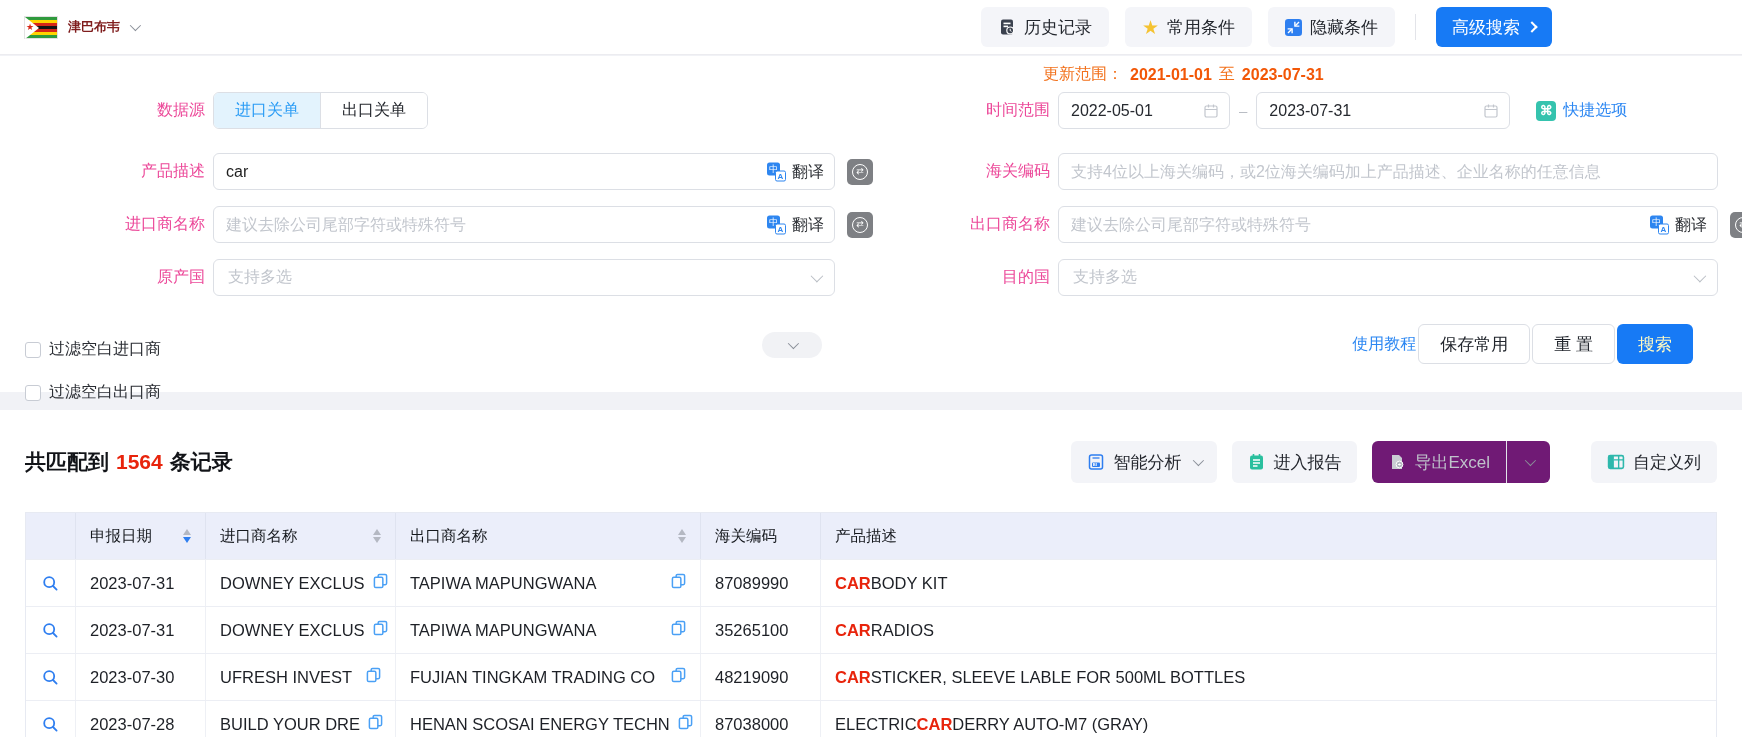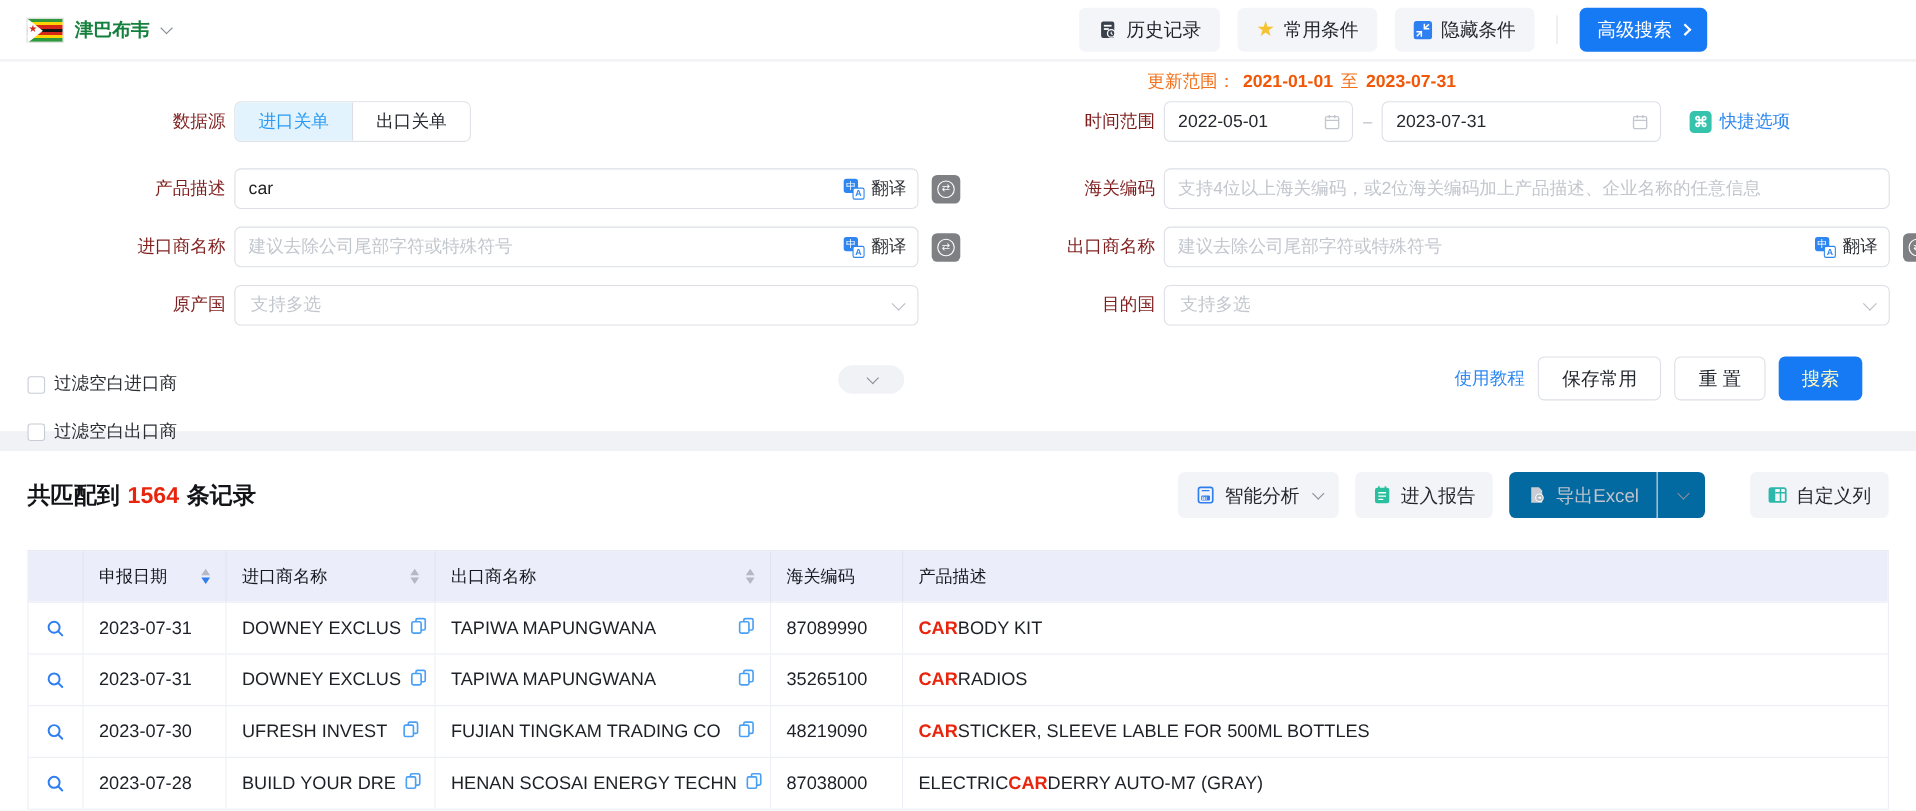--- a/index.html
+++ b/index.html
@@ -6,33 +6,33 @@
   html,body { width:1742px; height:737px; overflow:hidden; }
   body { font-family:"Liberation Sans",sans-serif; background:#f1f2f6; color:#1f1f1f; position:relative; }
 
   
   .topbar { height:55px; background:#fff; border-bottom:1px solid #ececf0; display:flex; align-items:center; position:relative; }
   .country { display:flex; align-items:center; gap:10px; padding-left:24px; cursor:pointer; }
   .flag { width:34px; height:23px; position:relative; flex:none; border:1px solid #e2e2e2;
     background:linear-gradient(to bottom,#2f9a3d 0 14.3%,#ffd400 14.3% 28.6%,#d62718 28.6% 42.9%,#141414 42.9% 57.1%,#d62718 57.1% 71.4%,#ffd400 71.4% 85.7%,#2f9a3d 85.7% 100%);}
   .flag::before { content:""; position:absolute; left:0; top:0; border-top:11px solid transparent; border-bottom:11px solid transparent; border-left:14px solid #fff; }
   .flag .star { position:absolute; left:1px; top:50%; transform:translateY(-55%); color:#d62718; font-size:9px; z-index:2; }
-  .country-name { font-size:17px; font-weight:700; color:#15803d; }
+  .country-name { font-size:13px; font-weight:700; color:#7f1d1d; }
   .chev { width:8px; height:8px; border-right:1.7px solid #8a8f98; border-bottom:1.7px solid #8a8f98; transform:rotate(45deg) translateY(-2px); }
   .topbar-actions { margin-left:auto; margin-right:190px; display:flex; align-items:center; gap:16px; }
   .tb-btn { height:40px; padding:0 17px; background:#f4f5f9; border-radius:6px; display:flex; align-items:center; gap:8px; font-size:17px; color:#22262d; cursor:pointer; }
   .star-ic { color:#f5c332; font-size:19px; line-height:1; }
   .v-divider { width:1px; height:26px; background:#e3e4e9; margin:0 4px; }
   .adv-btn { height:40px; padding:0 16px; background:#177af5; border-radius:6px; display:flex; align-items:center; gap:8px; font-size:17px; color:#fff; cursor:pointer; }
   .chev-r { width:8px; height:8px; border-right:2px solid #fff; border-bottom:2px solid #fff; transform:rotate(-45deg); }
 
   
   .form-card { position:absolute; top:56px; left:0; width:1742px; height:336px; background:#fff; }
   .frow { position:absolute; display:flex; align-items:center; }
-  .flabel { font-size:16px; color:#7f1d1d; text-align:right; flex:none; }
+  .flabel { font-size:16px; color:#ec4899; text-align:right; flex:none; }
   .frow.l .flabel { width:205px; margin-right:8px; }
   .frow.r { left:880px; }
   .frow.r .flabel { width:170px; margin-right:8px; }
 
   .update-note { position:absolute; left:1043px; top:8px; font-size:16px; color:#f2711c; display:flex; gap:7px; align-items:center; }
   .update-note b { color:#f25707; }
 
   .tabs { display:flex; border:1px solid #dcdfe5; border-radius:6px; overflow:hidden; height:37px; }
   .tab { padding:0 21px; display:flex; align-items:center; font-size:16px; color:#24272d; background:#fff; cursor:pointer; }
   .tab.active { background:#e3f3fd; color:#2b9cf5; }
@@ -63,34 +63,34 @@
   .select .ph { flex:1; }
   .sel-chev { width:9px; height:9px; border-right:1.6px solid #b9bdc4; border-bottom:1.6px solid #b9bdc4; transform:rotate(45deg) translateY(-2px); }
 
   .chk-row { position:absolute; left:25px; top:283px; display:flex; align-items:center; gap:22px;flex-direction:column; }
   .chk-item { display:flex; align-items:center; gap:8px; cursor:pointer; }
   .chk-box { width:16px; height:16px; border:1px solid #c8ccd4; border-radius:3px; background:#fff; flex:none; }
   .chk-item span.lbl { font-size:16px; color:#2a2d33; }
 
   .collapse-pill { position:absolute; left:762px; top:276px; width:60px; height:26px; background:#f1f2f5; border-radius:13px; display:flex; align-items:center; justify-content:center; cursor:pointer; }
 
-  .form-actions { position:absolute; right:49px; top:268px; display:flex; align-items:center; gap:12px; }
+  .form-actions { position:absolute; right:49px; top:268px; display:flex; align-items:center; gap:2px; }
   .link { font-size:16px; color:#2c87f2; cursor:pointer; }
   .ghost-btn { height:40px; padding:0 21px; background:#fff; border:1px solid #dcdfe5; border-radius:6px; font-size:17px; color:#22262d; display:flex; align-items:center; cursor:pointer; }
   .search-btn { height:40px; width:76px; background:#177af5; border-radius:6px; font-size:17px; color:#fef9c3; display:flex; align-items:center; justify-content:center; cursor:pointer; }
 
   
-  .results-card { position:absolute; top:410px; left:0; width:1742px; height:327px; background:#fff; padding:0 25px; }
+  .results-card { position:absolute; top:410px; left:0; width:1742px; height:327px; background:#fff; padding:12px 25px; }
   .results-head { display:flex; align-items:center; padding-top:18px; height:62px; }
   .count { font-size:21px; font-weight:700; color:#121418; display:flex; align-items:baseline; gap:7px; }
   .count .num { color:#e8240c; }
   .res-actions { margin-left:auto; display:flex; align-items:center; gap:15px; }
   .res-btn { height:42px; padding:0 16px; background:#f3f4f8; border-radius:6px; display:flex; align-items:center; gap:8px; font-size:17px; color:#23262d; cursor:pointer; }
   .res-btn .chev { margin-left:4px; }
-  .export-group { display:flex; background:#0369a1; border-radius:6px; overflow:hidden; cursor:pointer; }
+  .export-group { display:flex; background:#701a75; border-radius:6px; overflow:hidden; cursor:pointer; }
   .export-main { height:42px; padding:0 16px; display:flex; align-items:center; gap:8px; font-size:17px; color:#bfc3cb; }
   .export-caret { width:44px; height:42px; display:flex; align-items:center; justify-content:center; border-left:1px solid #e2e4ea; }
   .gap26 { width:11px; }
 
   .rtable { margin-top:28px; border:1px solid #e7eaf2; }
   .t-head { display:grid; grid-template-columns:50px 130px 190px 305px 120px 1fr; background:#ebeefa; height:46px; }
   .t-head .hc { display:flex; align-items:center; font-size:15.5px; font-weight:400; color:#15181d; padding:0 14px; border-right:1px solid #dfe3f0; }
   .t-head .hc:last-child { border-right:none; }
   .sort { margin-left:auto; display:flex; flex-direction:column; gap:2px; padding-left:10px; cursor:pointer; }
   .car-up { width:0; height:0; border-left:4.5px solid transparent; border-right:4.5px solid transparent; border-bottom:6px solid #b4b8c2; }

